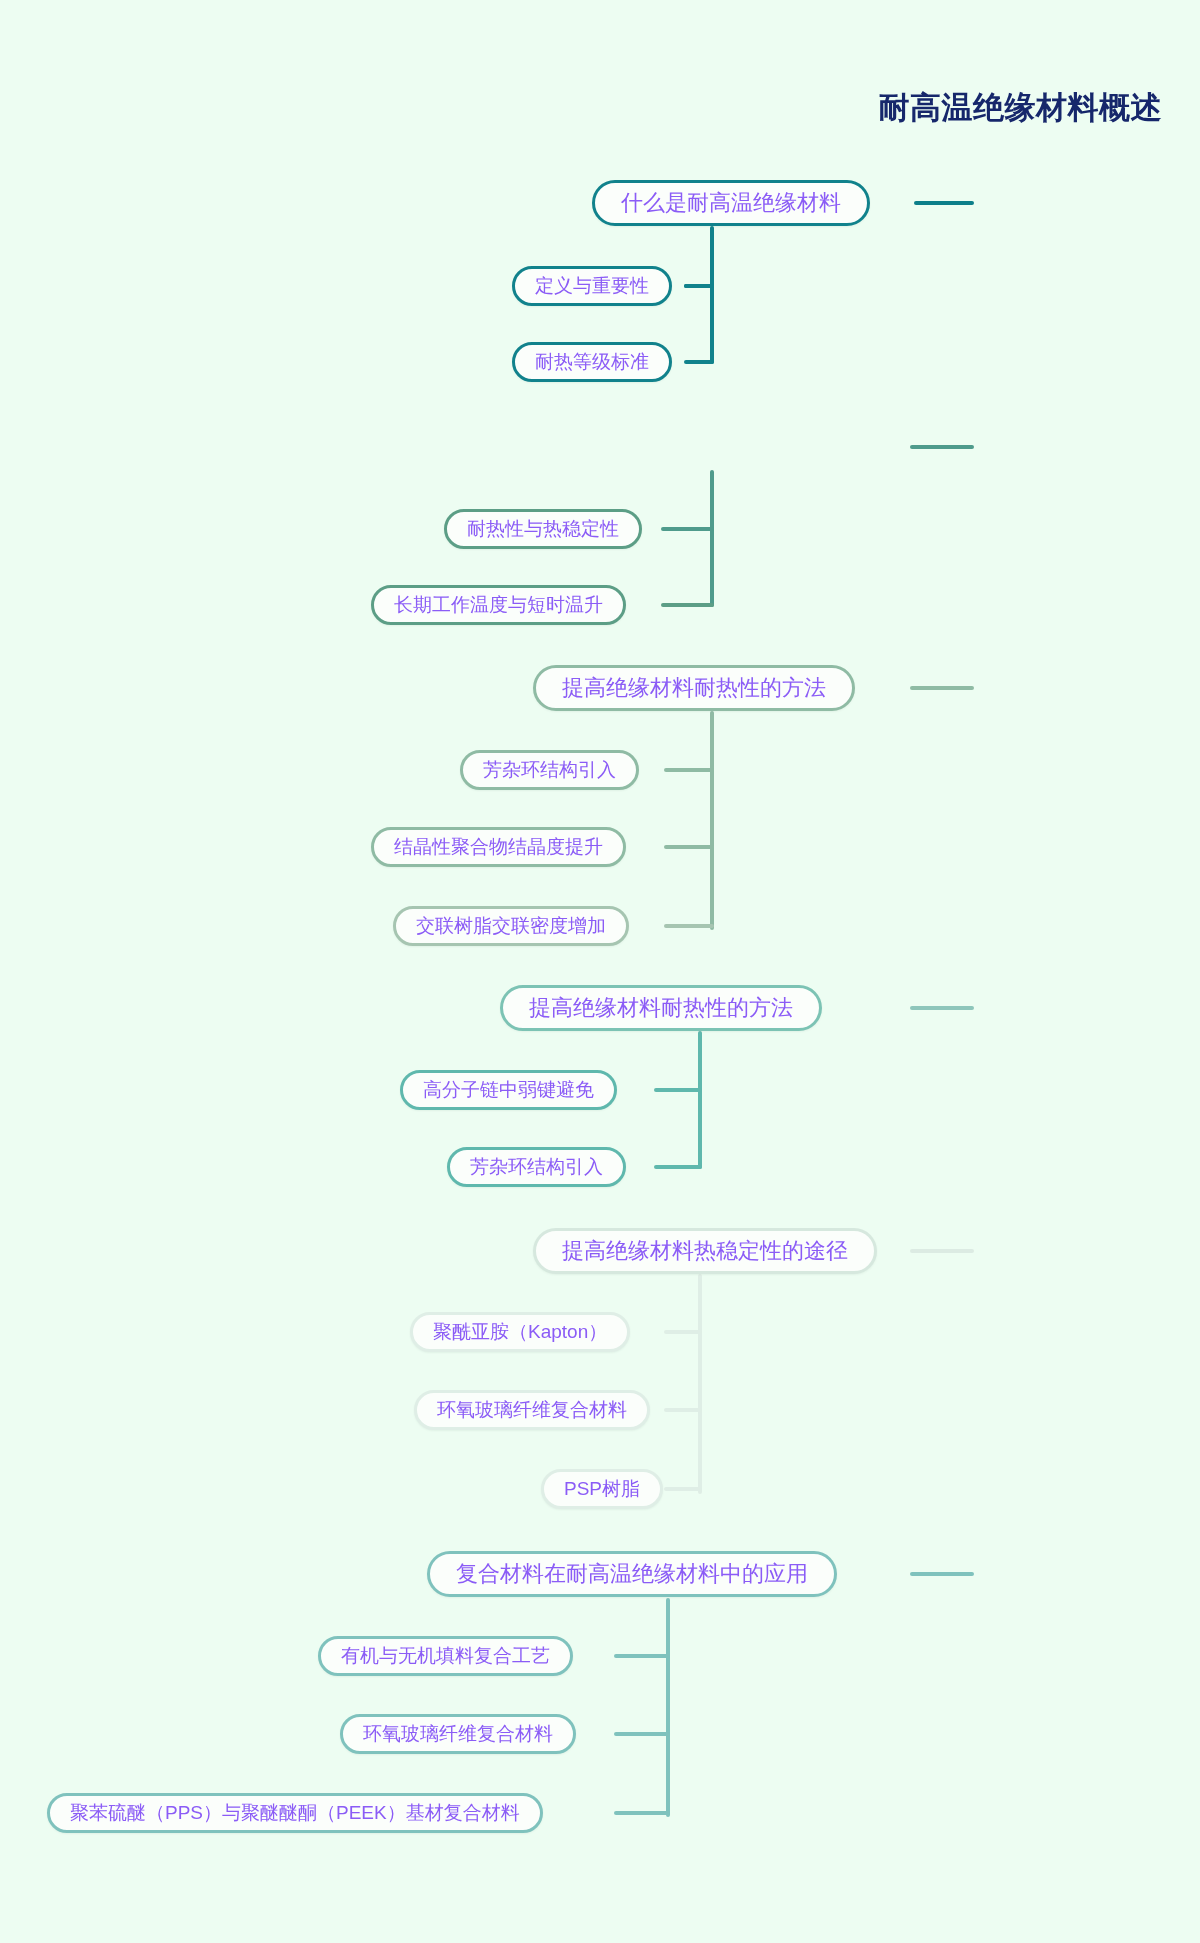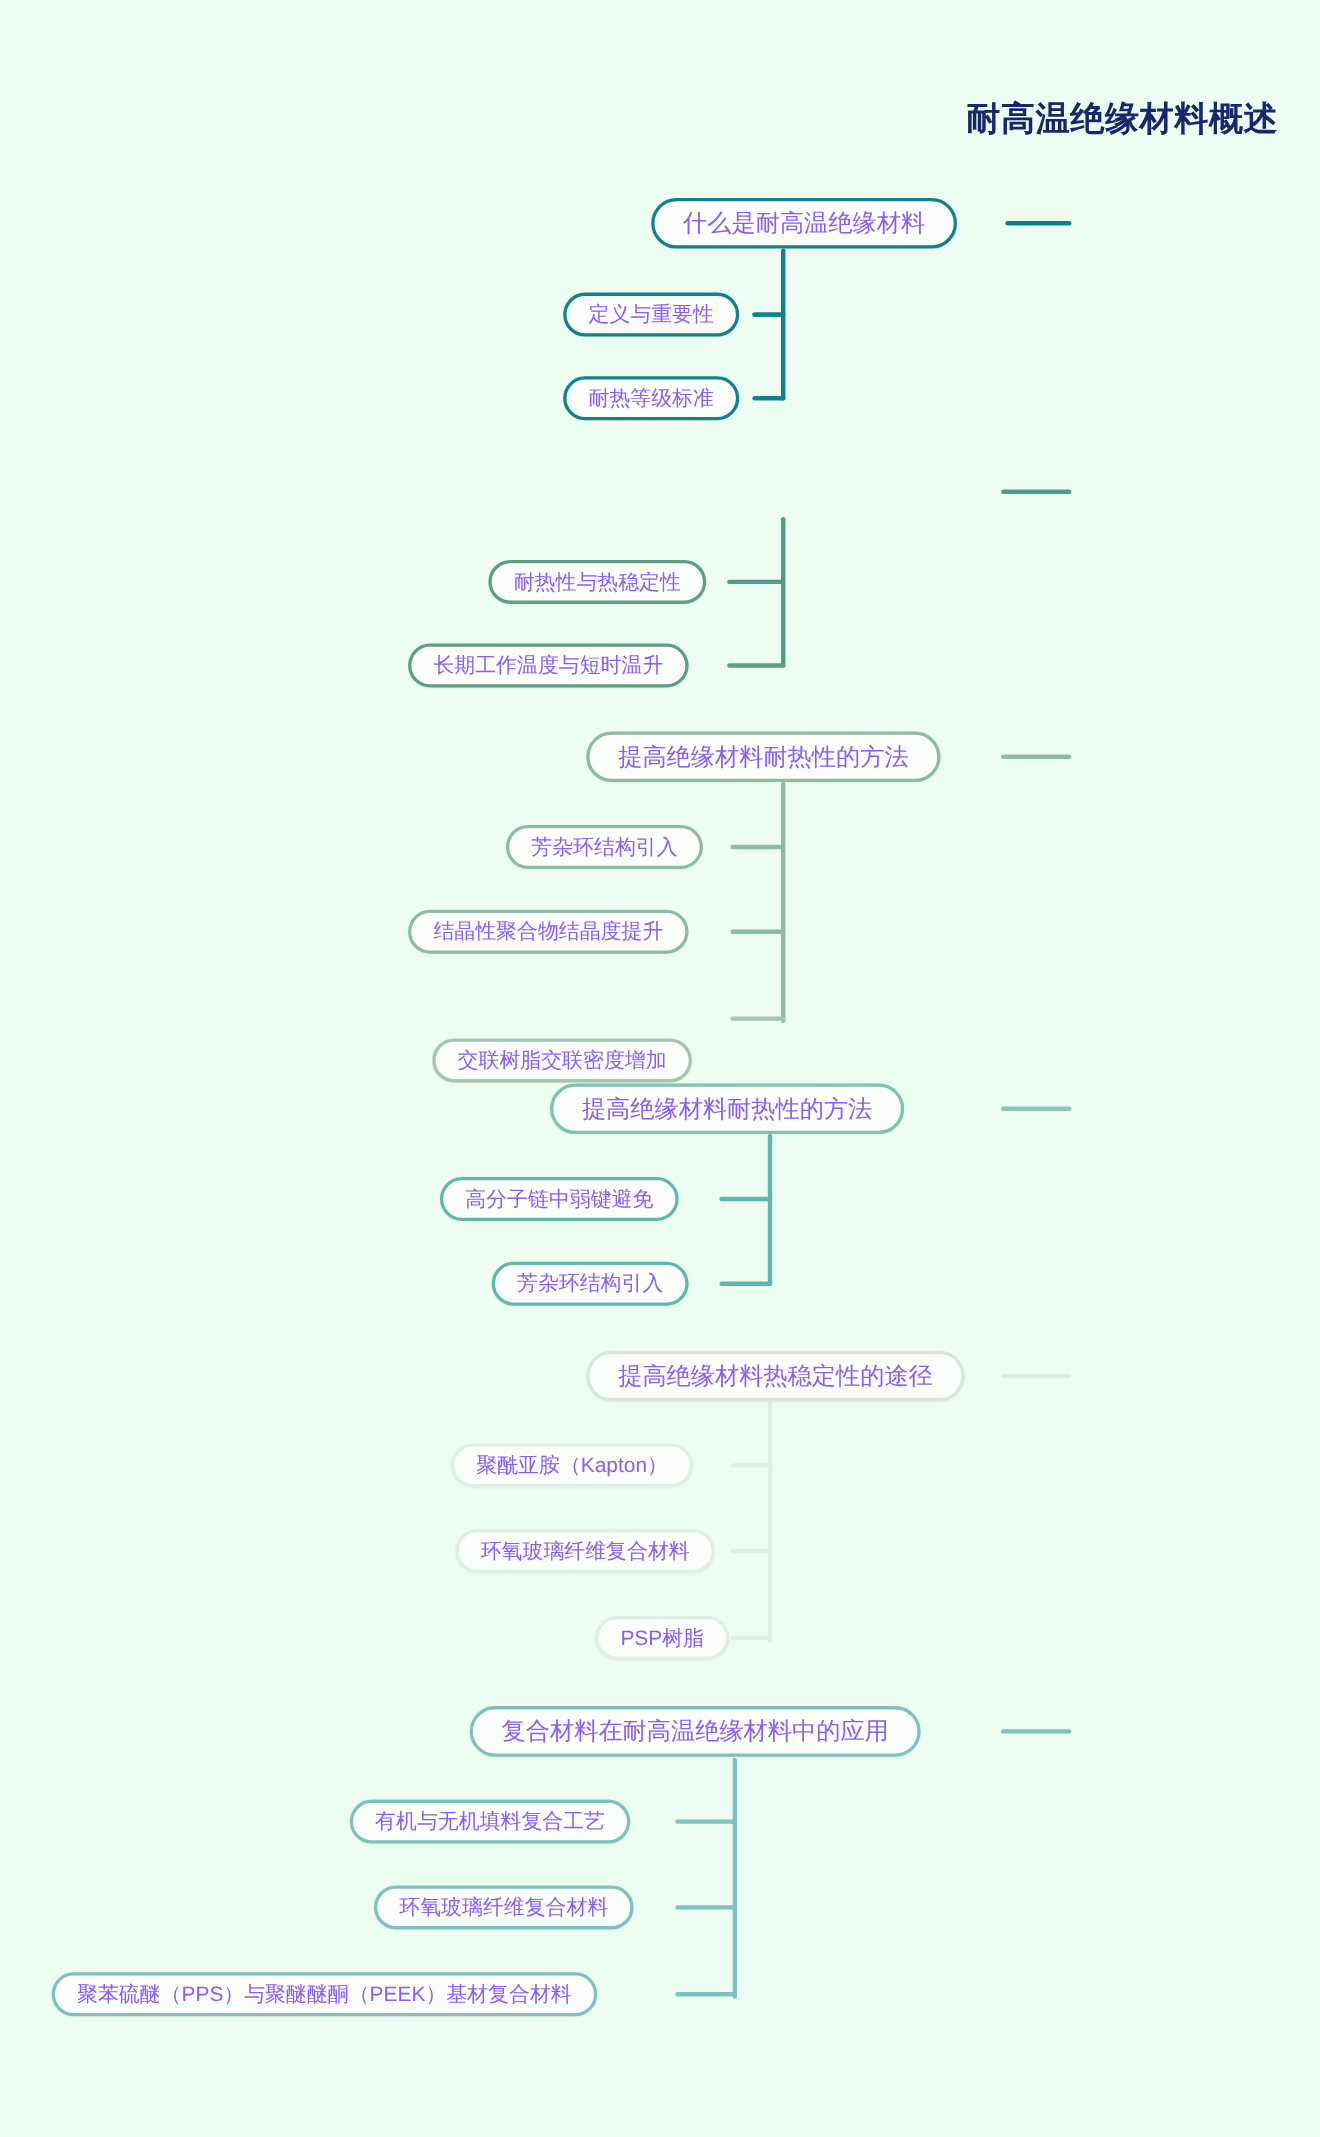--- a/index.html
+++ b/index.html
@@ -140,21 +140,21 @@
 
   <div class="node level1" style="left:533px; top:665px; border-color:#8fbba4;">
     <span>提高绝缘材料耐热性的方法</span>
   </div>
   <div class="node level2" style="left:460px; top:750px; border-color:#8fbba4;">
     <span>芳杂环结构引入</span>
   </div>
   <div class="node level2" style="left:371px; top:827px; border-color:#8fbba4;">
     <span>结晶性聚合物结晶度提升</span>
   </div>
-  <div class="node level2" style="left:393px; top:906px; border-color:#a6c5b1;margin-top:38px;">
+  <div class="node level2" style="left:393px; top:906px; border-color:#a6c5b1;">
     <span>交联树脂交联密度增加</span>
   </div>
 
   <div class="node level1" style="left:500px; top:985px; border-color:#7cc3b4;">
     <span>提高绝缘材料耐热性的方法</span>
   </div>
   <div class="node level2" style="left:400px; top:1070px; border-color:#5fb8ad;">
     <span>高分子链中弱键避免</span>
   </div>
   <div class="node level2" style="left:447px; top:1147px; border-color:#5fb8ad;">

